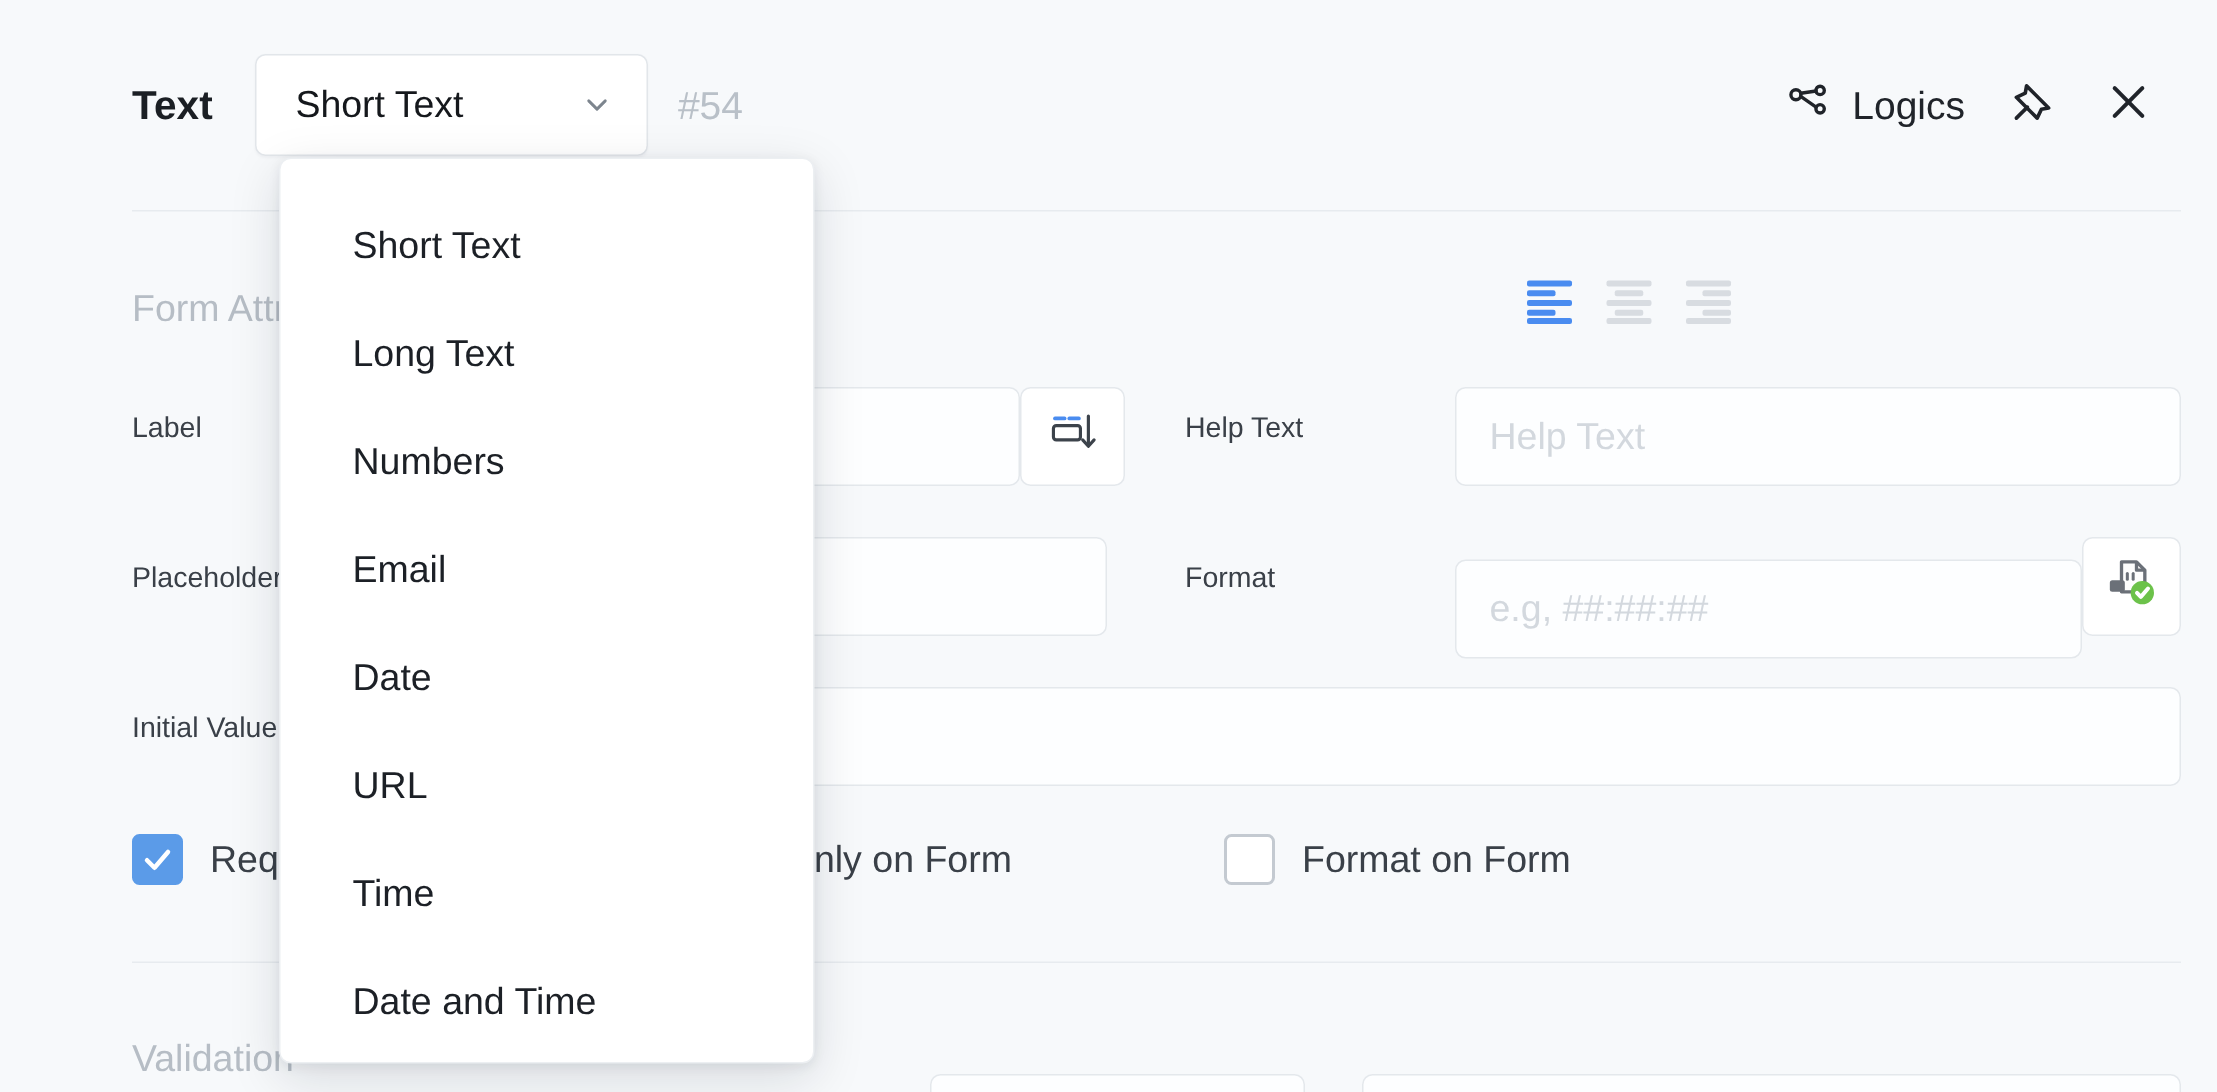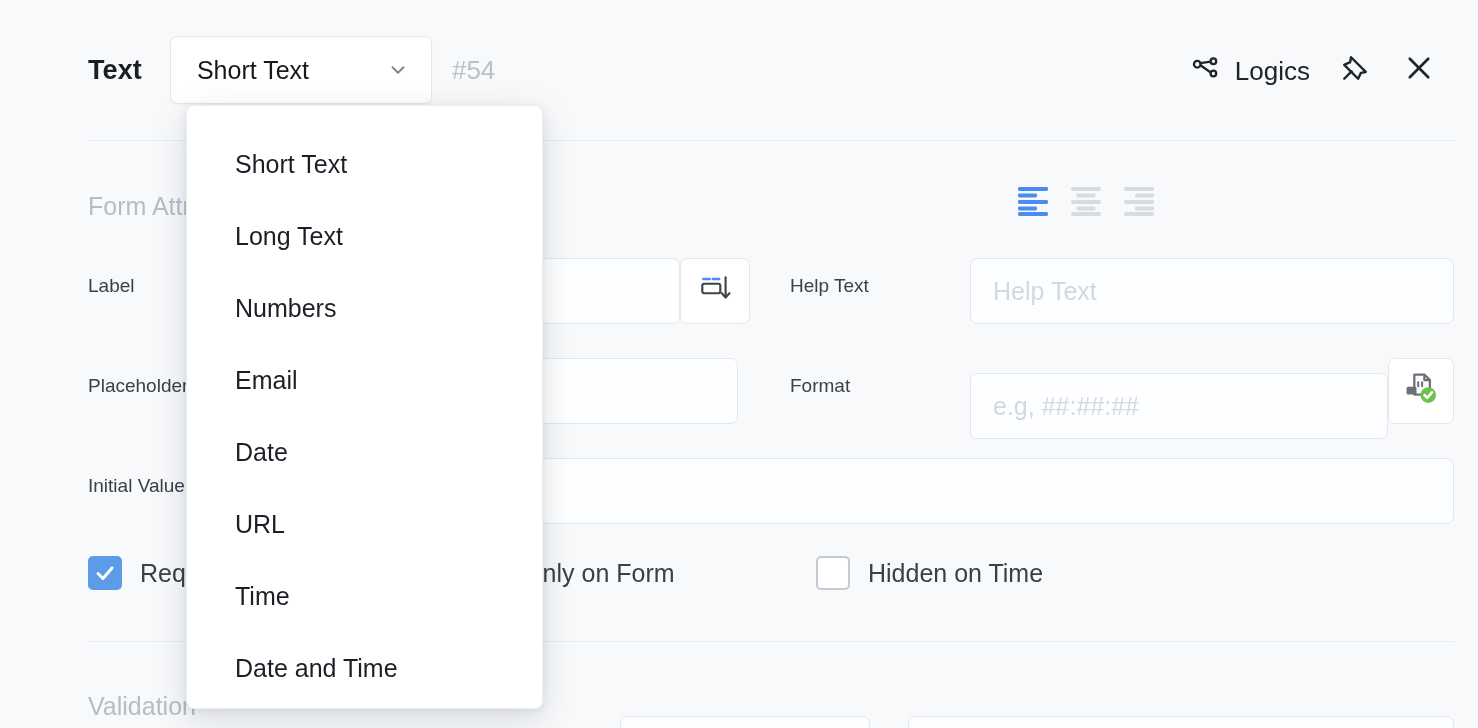--- a/index.html
+++ b/index.html
@@ -363,21 +363,21 @@
       <span class="box">
         
       </span>
       <span class="cbx-text">Read only on Form</span>
     </div>
 
     <div class="cbx-item" style="left:728px;">
       <span class="box">
         
       </span>
-      <span class="cbx-text">Hidden on Time</span>
+      <span class="cbx-text">Format on Form</span>
     </div>
 
   </div>
 
   <div class="rule" style="top:641px;"></div>
 
   <div class="section-title" style="top:692px;">Validation</div>
 
   <div class="input" style="left:620px; top:716px; width:250px; height:66px;"></div>
   <div class="input" style="left:908px; top:716px; width:546px; height:66px;"></div>

